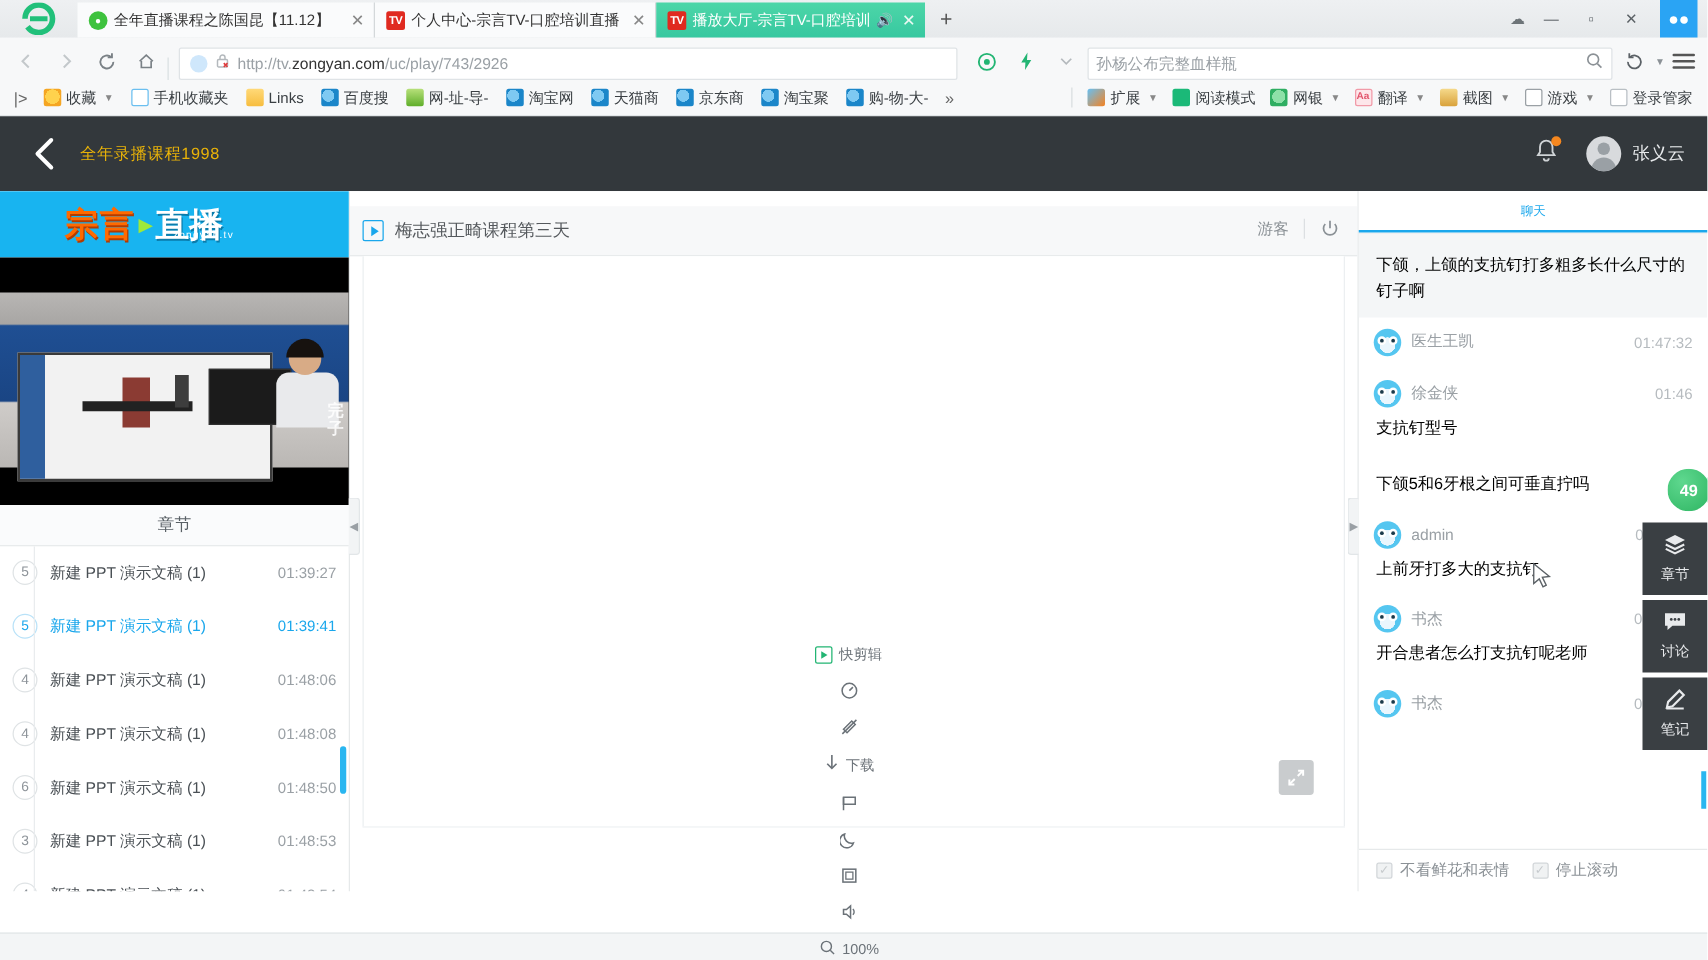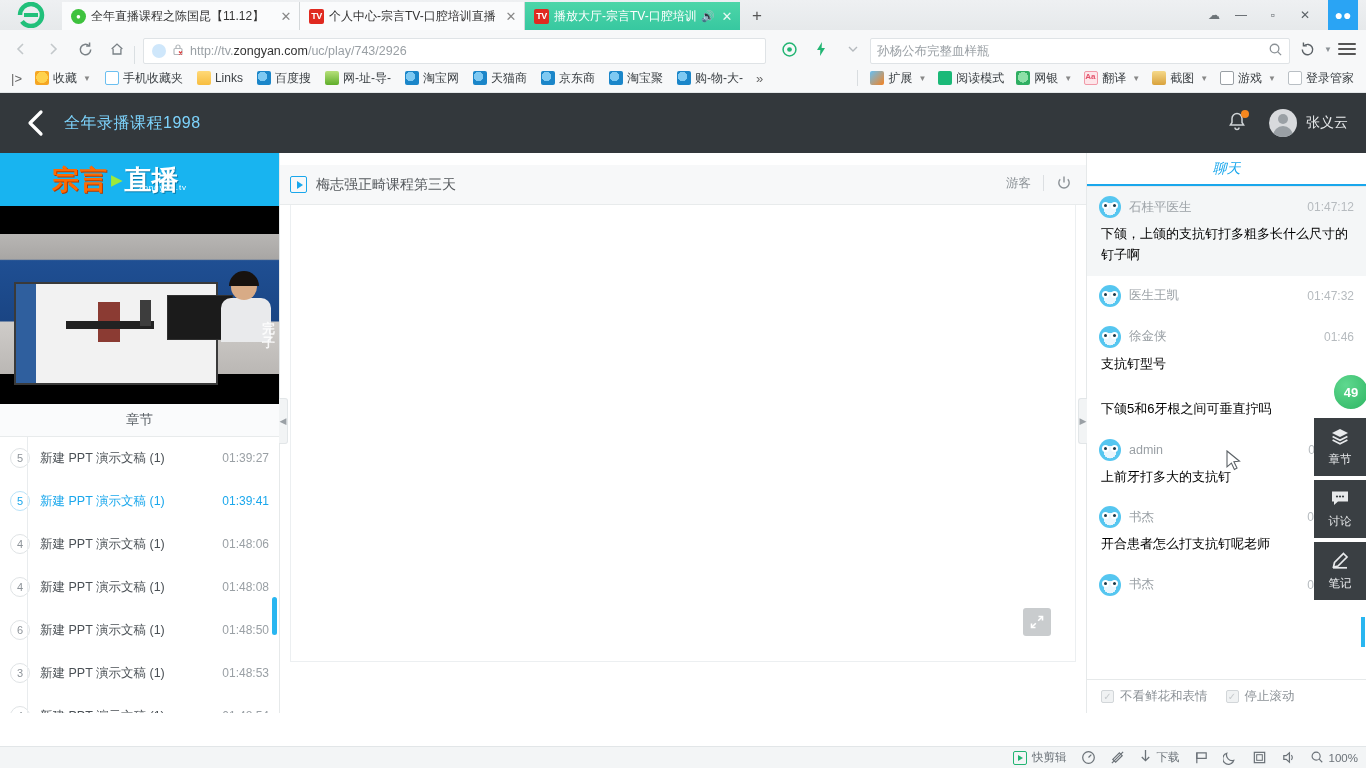--- a/index.html
+++ b/index.html
@@ -92,21 +92,21 @@
   .ico-shot { background: linear-gradient(#f5d98a,#d9a23c); border-radius:2px;}
   .ico-game { background:#fff; border:1px solid #9aa0a5; border-radius:3px;}
   .ico-key { background:#fff; border:1px solid #b9bfc4; border-radius:50%;}
 
   
   #page { position:relative; width:1366px; height: 768px - 93px; }
   .site-header {
     height: 60px; background:#33383c; display:flex; align-items:center; padding: 0 18px 0 14px;
   }
   .back-arrow { width: 44px; height:44px; display:flex; align-items:center; justify-content:center; color:#fff; }
-  .site-title { color:#7dd3fc; font-size:16px; margin-left: 6px; letter-spacing:0.5px; }
+  .site-title { color:#eab308; font-size:13px; margin-left: 6px; letter-spacing:0.5px; }
   .header-right { margin-left:auto; display:flex; align-items:center; gap:22px; }
   .bell { position:relative; color:#cfd3d6; }
   .bell .dot { position:absolute; top:-1px; right:-2px; width:8px; height:8px; border-radius:50%; background:#f5871f;}
   .user-chip { display:flex; align-items:center; gap:9px; color:#e8eaec; font-size:14px; }
   .avatar { width: 28px; height:28px; border-radius:50%; background:#d8dadd; position:relative; overflow:hidden;}
   .avatar::before { content:""; position:absolute; left:9px; top:5px; width:10px; height:10px; border-radius:50%; background:#9aa0a5;}
   .avatar::after { content:""; position:absolute; left:4px; top:17px; width:20px; height:14px; border-radius:10px 10px 0 0; background:#9aa0a5;}
 
   .main-area { display:flex; height: 560px; background:#fff; }
 
@@ -171,21 +171,21 @@
       margin: 0 10px; position:relative; }
   .fs-btn { position:absolute; right: 24px; bottom: 25px; width:28px; height:28px; background:#c9ccce;
       border-radius:3px; display:flex; align-items:center; justify-content:center; }
   .stage-footer { height: 52px; background:#fff; margin: 0 10px; border-top:1px solid #eceff1;}
 
   
   .right-col { width: 280px; flex:0 0 280px; background:#fff; border-left:1px solid #e6e9ea;
       display:flex; flex-direction:column; position:relative; }
   .chat-tabs { height: 34px; display:flex; border-bottom:1px solid #e6e9ea; background:#f5f7f8;}
   .chat-tab { flex:1 1 50%; display:flex; align-items:center; justify-content:center;
-      font-size:14px; color:#6b7278;font-style:italic; }
+      font-size:10px; color:#6b7278; }
   .chat-tab.active { background:#fff; color:#1aa7ec; border-bottom:2px solid #1aa7ec; }
   .chat-list { flex:1 1 auto; overflow:hidden; position:relative; }
   .msg { padding: 9px 12px 10px 12px; }
   .msg.hl { background:#f4f6f7; }
   .msg-head { display:flex; align-items:center; gap:8px; }
   .owl { width: 22px; height:22px; flex:0 0 22px; border-radius:50%;
      background: radial-gradient(circle at 50% 60%, #eaf6fd 0 36%, #55c6f0 37% 100%); position:relative; }
   .owl::before { content:""; position:absolute; left:3px; top:6px; width:7px; height:7px; border-radius:50%;
      background:#fff; box-shadow: 9px 0 0 #fff; }
   .owl::after { content:""; position:absolute; left:5px; top:8px; width:3px; height:3px; border-radius:50%;
@@ -207,21 +207,21 @@
   .dock-item .dlabel { font-size:11.5px; }
   .badge-49 { position:absolute; right:-4px; top:-45px; width:38px; height:38px; border-radius:50%;
      background: radial-gradient(circle at 35% 30%, #5fd88f, #2eb562); color:#fff; font-size:13px; font-weight:bold;
      display:flex; align-items:center; justify-content:center; border:2px solid #fff; }
 
   .cursor { position:absolute; left: 1226px; top: 357px; z-index:40; }
 
   
   .statusbar { position:absolute; left:0; bottom:0; width:1366px; height: 22px; background:#f3f5f6;
      border-top:1px solid #e2e6e8; display:flex; align-items:center; justify-content:flex-end;
-     padding-right: 8px; gap: 14px; font-size:11.5px; color:#6b7278;}
+     padding-right: 8px; gap: 14px; font-size:11.5px; color:#6b7278;flex-direction:column;}
   .sb-item { display:flex; align-items:center; gap:5px; }
   .sb-kuai { width:14px; height:14px; border:1.5px solid #22b573; border-radius:2px; display:flex;
      align-items:center; justify-content:center; }
   .sb-kuai i { width:0;height:0;border-left:5px solid #22b573;border-top:3.5px solid transparent;border-bottom:3.5px solid transparent; margin-left:1px;}
 </style>
 </head>
 <body>
 
 <div id="browser-chrome">
 
@@ -568,25 +568,20 @@
       <div class="stage-footer"></div>
     </div>
 
     <div class="right-col">
       <div class="chat-tabs">
         <div class="chat-tab active">聊天</div>
       </div>
 
       <div class="chat-list">
         <div class="msg hl">
-          <div class="msg-head">
-            <span class="owl"></span>
-            <span class="msg-user">石桂平医生</span>
-            <span class="msg-time">01:47:12</span>
-          </div>
           <div class="msg-body">下颌，上颌的支抗钉打多粗多长什么尺寸的钉子啊</div>
         </div>
         <div class="msg">
           <div class="msg-head">
             <span class="owl"></span>
             <span class="msg-user">医生王凯</span>
             <span class="msg-time">01:47:32</span>
           </div>
         </div>
         <div class="msg">

